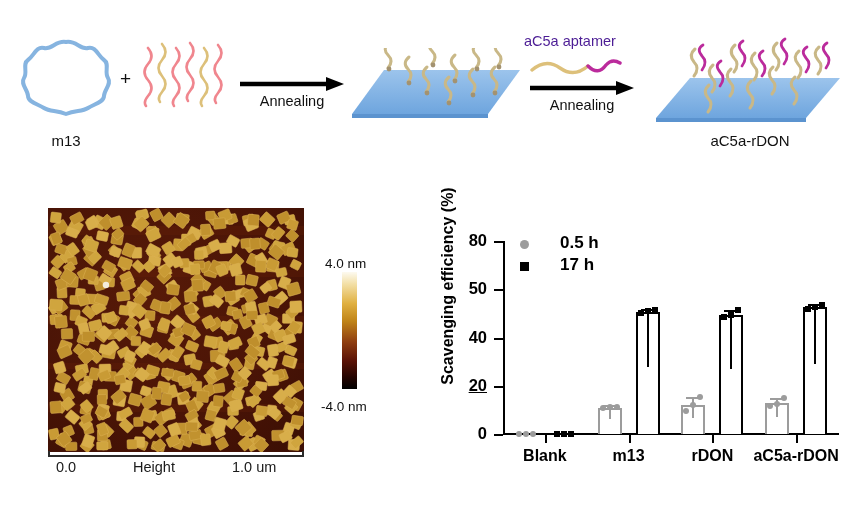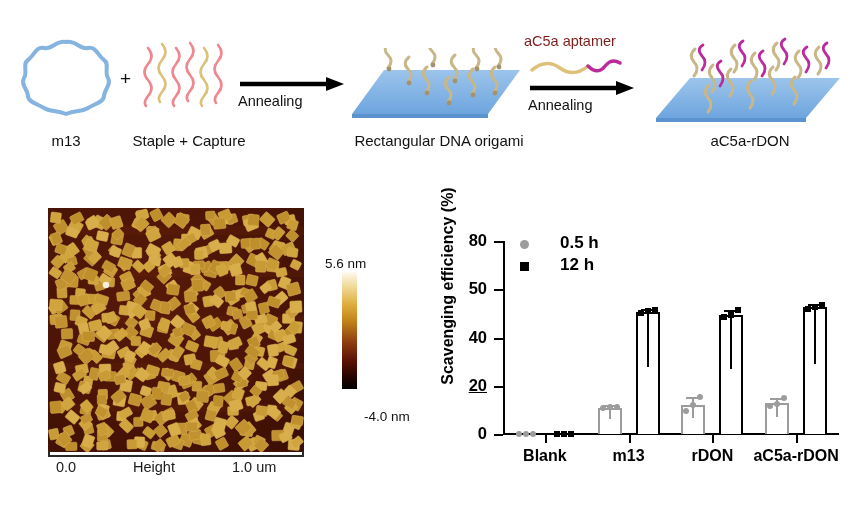--- a/index.html
+++ b/index.html
@@ -28,31 +28,31 @@
     color: #111;
     white-space: nowrap;
     text-align: center;
     font-family: "Liberation Sans", sans-serif;
   }
   .arrow-label {
     position: absolute;
     font-size: 14.5px;
     color: #111;
     white-space: nowrap;
-    text-align: left;
+    text-align: center;
   }
   .plus-sign {
     position: absolute;
     font-size: 19px;
     color: #111;
   }
   .aptamer-label {
     position: absolute;
     font-size: 14.5px;
-    color: #7f1d1d;
+    color: #4c1d95;
     white-space: nowrap;
   }
   #afm-image {
     position: absolute;
     left: 48px; top: 208px;
     width: 256px; height: 244px;
     overflow: hidden;
     background: #4a1406;
   }
   #afm-scalebar-line {
@@ -314,22 +314,20 @@
       <path d="M70 58 q6 -8 0 -14 q-6 -7 1 -11"></path>
       <path d="M92 38 q6 -8 0 -14 q-6 -7 1 -11"></path>
       <path d="M112 48 q6 -8 0 -14 q-6 -7 1 -11"></path>
       <path d="M134 36 q6 -8 0 -14 q-6 -7 1 -11"></path>
       <path d="M156 44 q6 -8 0 -14 q-6 -7 1 -11"></path>
       <path d="M176 40 q6 -8 0 -14 q-6 -7 1 -11"></path>
     </g>
   </svg>
 
   <div class="sch-label" style="left:16px;  top:132px; width:100px;">m13</div>
-  <div class="sch-label" style="left:116px; top:132px; width:146px;">Staple + Capture</div>
-  <div class="sch-label" style="left:348px; top:132px; width:182px;">Rectangular DNA origami</div>
   <div class="sch-label" style="left:650px; top:132px; width:200px;">aC5a-rDON</div>
 </div>
 
 <div>
   <div id="afm-image">
     <svg width="256" height="244" viewBox="0 0 256 244">
       <defs>
         <radialGradient id="bgmot" cx="40%" cy="35%" r="85%">
           <stop offset="0%" stop-color="#571a08"></stop>
           <stop offset="60%" stop-color="#4a1406"></stop>
@@ -779,22 +777,22 @@
       <circle cx="58" cy="77" r="3.2" fill="#f4eedd"></circle>
     </svg>
   </div>
 
   <div id="afm-scalebar-line"></div>
   <div class="afm-tick-text" style="left:56px;">0.0</div>
   <div class="afm-tick-text" style="left:133px;">Height</div>
   <div class="afm-tick-text" style="left:232px;">1.0 um</div>
 
   <div id="colorbar"></div>
-  <div class="cb-label" style="left:325px; top:256px;">5.6 nm</div>
-  <div class="cb-label" style="left:321px; top:409px;margin-left:43px;">-4.0 nm</div>
+  <div class="cb-label" style="left:325px; top:256px;">4.0 nm</div>
+  <div class="cb-label" style="left:321px; top:399px;">-4.0 nm</div>
 </div>
 
 <div id="chart">
 
   <div id="y-axis-title">Scavenging efficiency (%)</div>
 
   <div id="y-axis-line"></div>
   <div id="x-axis-line"></div>
 
   <div id="y-ticks">
@@ -879,16 +877,16 @@
       <div class="pt square" style="left: 316.125px; bottom: 125.586px;"></div>
     </div>
 
   <div id="legend">
     <div class="legend-row">
       <span class="legend-marker circle"></span>
       <span class="legend-text">0.5 h</span>
     </div>
     <div class="legend-row">
       <span class="legend-marker square"></span>
-      <span class="legend-text">12 h</span>
+      <span class="legend-text">17 h</span>
     </div>
   </div>
 </div>
 
 </body></html>

